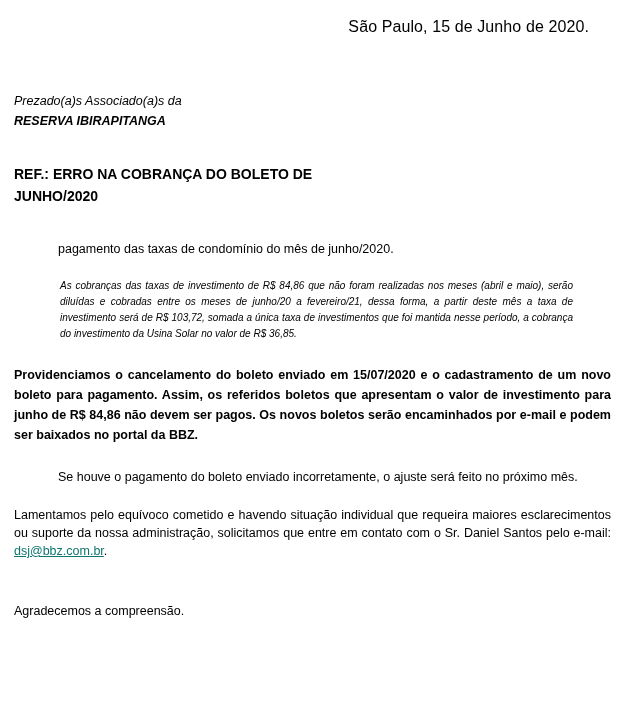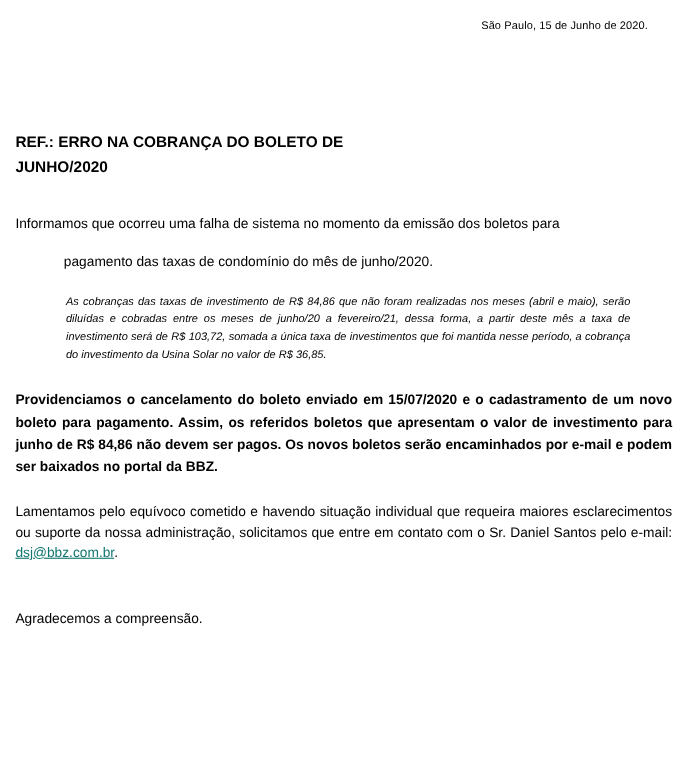--- a/index.html
+++ b/index.html
@@ -16,21 +16,21 @@
   }
   .page {
     position: relative;
     width: 625px;
     height: 706px;
     box-sizing: border-box;
     padding: 0 14px;
   }
   .date-line {
     text-align: right;
-    font-size: 10px;
+    font-size: 16px;
     padding-top: 18px;
     padding-right: 22px;
     letter-spacing: 0.1px;
   }
   .spacer-1 { height: 56px; }
   .greeting {
     font-size: 12.5px;
     font-style: italic;
     line-height: 1.45;
   }
@@ -87,38 +87,42 @@
 </style>
 </head>
 <body>
 
 <div class="page">
 
   <div class="date-line">São Paulo, 15 de Junho de 2020.</div>
 
   <div class="spacer-1"></div>
 
+  <div class="greeting">
+    <span>Prezado(a)s Associado(a)s da</span>
+    <span class="org">RESERVA IBIRAPITANGA</span>
+  </div>
 
   <div class="spacer-2"></div>
 
   <div class="ref">REF.: ERRO NA COBRANÇA DO BOLETO DE JUNHO/2020</div>
 
   <div class="spacer-3"></div>
 
-  <div class="para">Informamos que ocorreu uma falha de sistema no momento da emissão dos boletos para</div>
 
   <div class="para gap-big">pagamento das taxas de condomínio do mês de junho/2020.</div>
 
   <div class="quote">As cobranças das taxas de investimento de R$ 84,86 que não foram realizadas nos meses (abril e maio), serão diluídas e cobradas entre os meses de junho/20 a fevereiro/21, dessa forma, a partir deste mês a taxa de investimento será de R$ 103,72, somada a única taxa de investimentos que foi mantida nesse período, a cobrança do investimento da Usina Solar no valor de R$ 36,85.</div>
 
 
   <div class="bold-block">
     <span>Providenciamos o cancelamento do boleto enviado em 15/07/2020 e o cadastramento de um novo boleto para pagamento. Assim, os referidos boletos que apresentam o valor de investimento para </span><span class="underline">junho de R$ 84,86 não devem ser pagos</span><span>. Os novos boletos serão encaminhados por e-mail e podem ser baixados no portal da BBZ.</span>
   </div>
 
+  <div class="para gap-big">Se houve o pagamento do boleto enviado incorretamente, o ajuste será feito no próximo mês.</div>
 
   <div class="para justify">
     <span>Lamentamos pelo equívoco cometido e havendo situação individual que requeira maiores esclarecimentos ou suporte da nossa administração, solicitamos que entre em contato com o  Sr. Daniel Santos pelo e-mail: </span><a class="contact-link" href="#">dsj@bbz.com.br</a><span>.</span>
   </div>
 
   <div class="spacer-4"></div>
 
   <div class="thanks">Agradecemos a compreensão.</div>
 
 </div>

